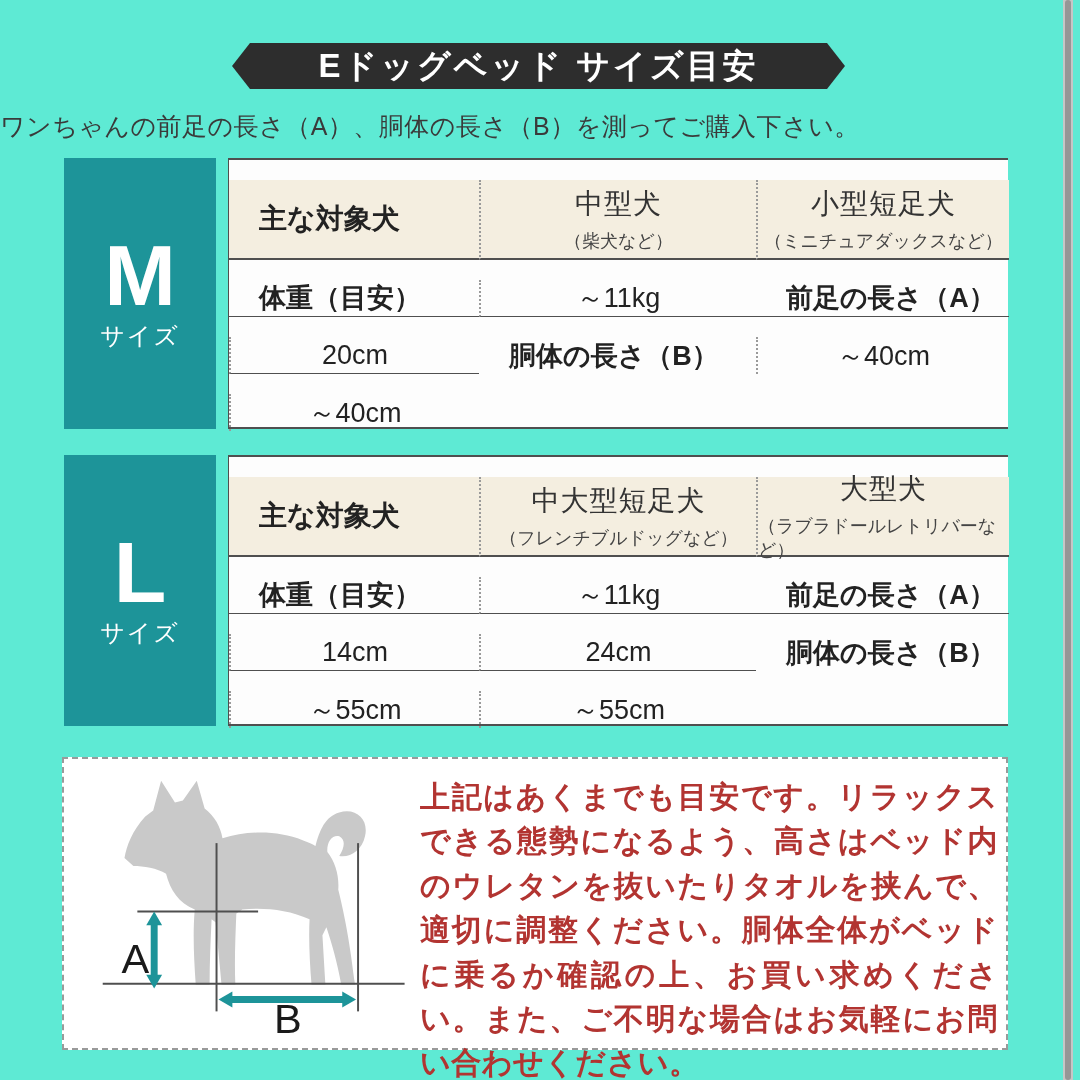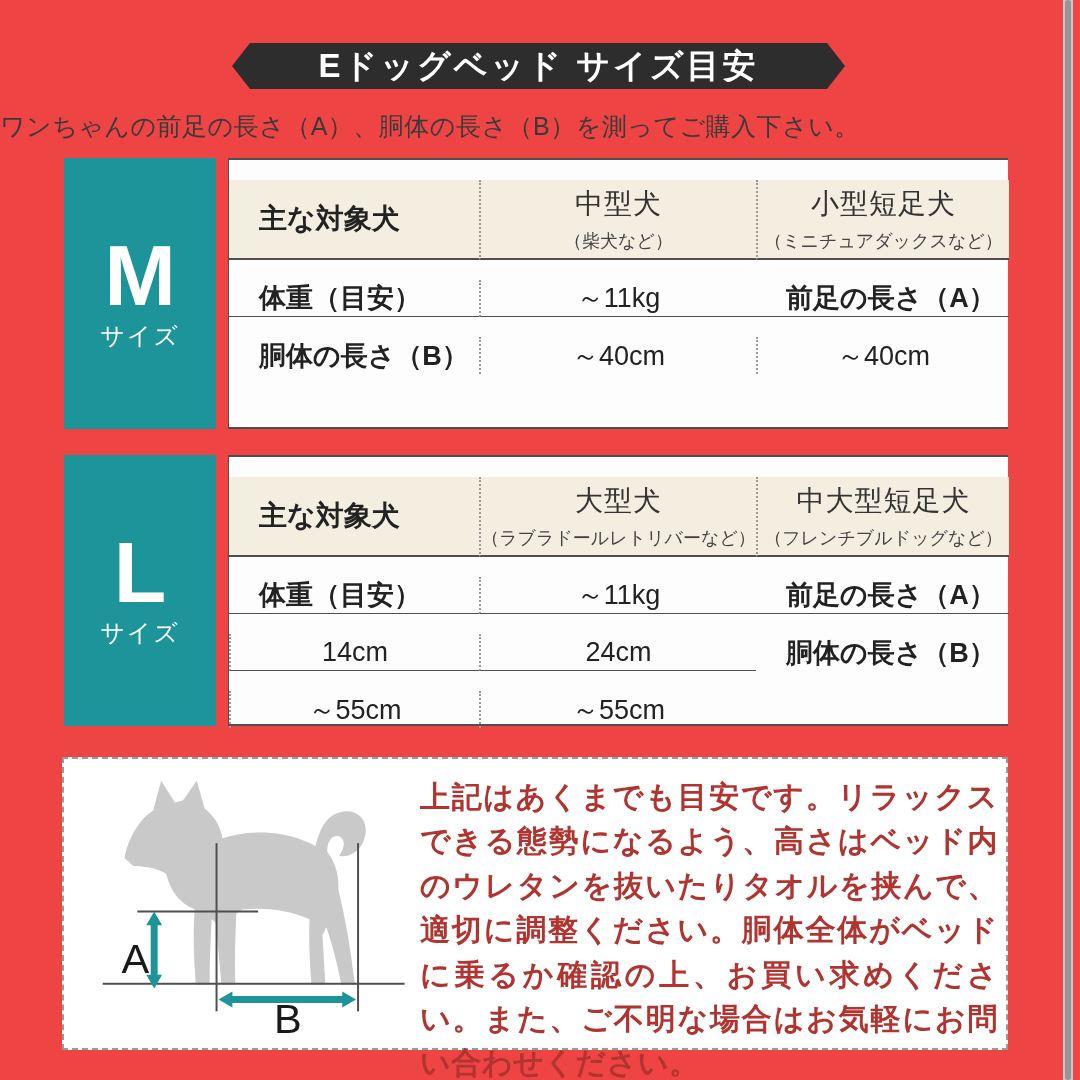--- a/index.html
+++ b/index.html
@@ -3,21 +3,21 @@
 <meta charset="utf-8">
 <style>
   * { margin:0; padding:0; box-sizing:border-box; }
   html,body { width:1080px; height:1080px; }
   body {
     font-family:"Liberation Sans","DejaVu Sans",sans-serif;
     background:#ececec;
     position:relative;
     overflow:hidden;
   }
-  .root { position:absolute; inset:0; background:#ef4444; }
+  .root { position:absolute; inset:0; background:#5eead4; }
 
   
   .banner {
     position:absolute; left:232px; top:43px; width:613px; height:46px;
     background:#2d2d2d; color:#ffffff;
     clip-path:polygon(18px 0, calc(100% - 18px) 0, 100% 50%, calc(100% - 18px) 100%, 18px 100%, 0 50%);
     display:flex; align-items:center; justify-content:center;
   }
   .banner-title { font-size:33px; font-weight:bold; letter-spacing:3px; }
 
@@ -111,43 +111,44 @@
       <div class="colhead">
         <span class="t">小型短足犬</span>
         <span class="s">（ミニチュアダックスなど）</span>
       </div>
     </div>
 
     <div class="cell label">体重（目安）</div>
     <div class="cell value vsep">～11kg</div>
 
     <div class="cell label">前足の長さ（A）</div>
+    <div class="cell value vsep">20cm</div>
 
     <div class="cell label last">胴体の長さ（B）</div>
     <div class="cell value vsep last">～40cm</div>
     <div class="cell value vsep last">～40cm</div>
   </div>
 
   <div class="size-tab tab-l">
     <span class="letter">L</span>
     <span class="suffix">サイズ</span>
   </div>
 
   <div class="size-table table-l">
     <div class="cell head label">主な対象犬</div>
     <div class="cell head vsep">
       <div class="colhead">
+        <span class="t">中大型短足犬</span>
+        <span class="s">（フレンチブルドッグなど）</span>
+      </div>
+    </div>
+    <div class="cell head vsep">
+      <div class="colhead">
         <span class="t">大型犬</span>
         <span class="s">（ラブラドールレトリバーなど）</span>
-      </div>
-    </div>
-    <div class="cell head vsep">
-      <div class="colhead">
-        <span class="t">中大型短足犬</span>
-        <span class="s">（フレンチブルドッグなど）</span>
       </div>
     </div>
 
     <div class="cell label">体重（目安）</div>
     <div class="cell value vsep">～11kg</div>
 
     <div class="cell label">前足の長さ（A）</div>
     <div class="cell value vsep">14cm</div>
     <div class="cell value vsep">24cm</div>
 

